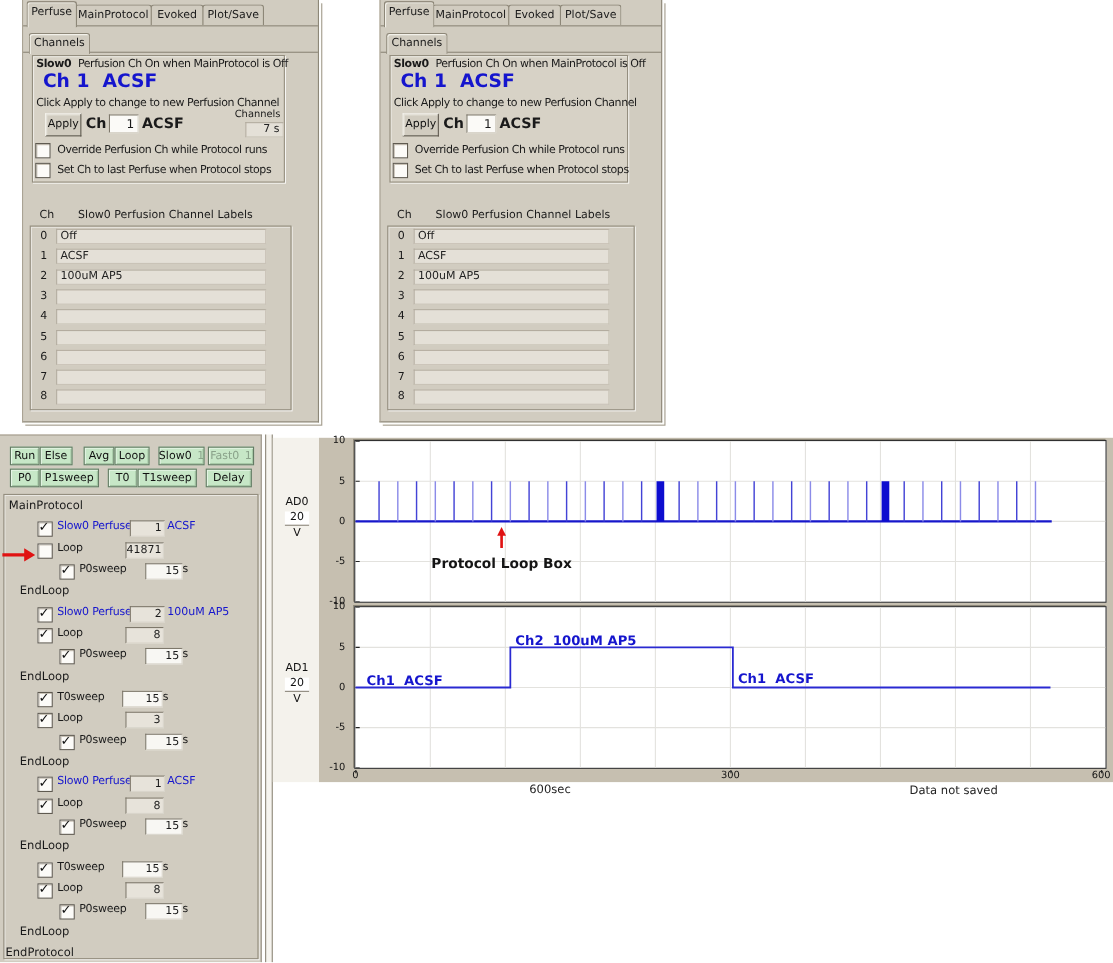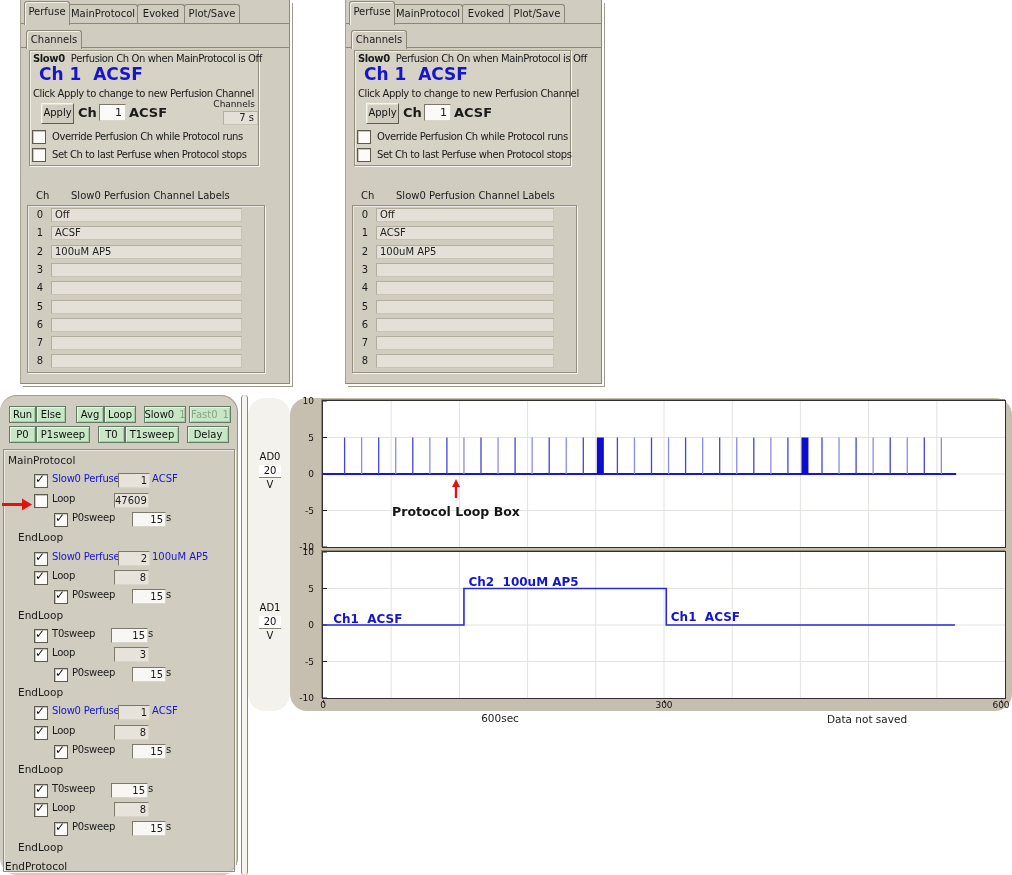--- a/index.html
+++ b/index.html
@@ -1,18 +1,18 @@
 <!DOCTYPE html>
 <html><head>
 <meta charset="utf-8">
 <style>
   html,body{margin:0;padding:0;background:#fff;}
   #root{position:relative;width:1012px;height:875px;background:#fff;
         font-family:"DejaVu Sans","Liberation Sans",sans-serif;color:#1a1a1a;overflow:hidden;}
-  .abs{position:absolute;border-radius:17px;}
+  .abs{position:absolute;}
   .txt{position:absolute;white-space:pre;}
   .bold{font-weight:bold;}
   .blue{color:#1515cd;}
   .panel{position:absolute;top:0;height:383px;background:#d1ccc0;
          border-left:1px solid #aaa394;border-right:1px solid #8d8778;border-bottom:1px solid #8d8778;
          box-shadow:2px 2px 0 #fdfdfb,3px 3px 0 #a19a8b;}
   .tab{position:absolute;top:4px;height:18px;background:#d1ccc0;border:1px solid #8d8778;border-bottom:none;
        border-radius:3px 3px 0 0;font-size:10px;line-height:18px;text-align:center;z-index:2;overflow:hidden;}
   .tab.active{top:1px;height:23px;z-index:4;box-shadow:inset 1px 1px 0 #f3f1ea;line-height:20px;}
   .tabline{position:absolute;left:0;width:100%;height:1px;background:#8d8778;z-index:3;}
@@ -172,21 +172,21 @@
       <div class="gbox" style="left: 3px; top: 53px; width: 230px; height: 421px;"></div>
       <div class="txt" style="left: 8px; top: 58px; font-size: 10.5px;">MainProtocol</div>
       <div class="cb" style="left: 34px; top: 78px;">
         <div class="mark">✓</div>
       </div>
       <div class="txt blue" style="left: 52px; top: 77px; font-size: 10px; letter-spacing: -0.2px;">Slow0 Perfuse</div>
       <div class="winput" style="left: 118px; top: 77px; width: 28px; height: 13px; line-height: 13px; padding-right: 2px; background: rgb(231, 227, 218);">1</div>
       <div class="txt blue" style="left: 152px; top: 77px; font-size: 10px;">ACSF</div>
       <div class="cb" style="left: 34px; top: 98px;"></div>
       <div class="txt" style="left: 52px; top: 97px; font-size: 10px; letter-spacing: -0.2px;">Loop</div>
-      <div class="winput" style="left: 114px; top: 97px; width: 31px; height: 13px; line-height: 13px; padding-right: 2px; background: rgb(231, 227, 218);">47609</div>
+      <div class="winput" style="left: 114px; top: 97px; width: 31px; height: 13px; line-height: 13px; padding-right: 2px; background: rgb(231, 227, 218);">41871</div>
       <div class="abs" style="left: 2px; top: 100px; width: 30px; height: 13px;"><svg width="30" height="13" viewBox="0 0 30 13">
           <line x1="0" y1="6.5" x2="21" y2="6.5" stroke="#e01212" stroke-width="3"></line>
           <polygon points="20,0.5 30,6.5 20,12.5" fill="#e01212"></polygon>
         </svg></div>
       <div class="cb" style="left: 54px; top: 117px;">
         <div class="mark">✓</div>
       </div>
       <div class="txt" style="left: 72px; top: 116px; font-size: 10px; letter-spacing: -0.2px;">P0sweep</div>
       <div class="winput" style="left: 132px; top: 116px; width: 30px; height: 13px; line-height: 13px; padding-right: 2px; background: rgb(248, 247, 243);">15</div>
       <div class="txt" style="left: 166px; top: 116px; font-size: 10px;">s</div>

